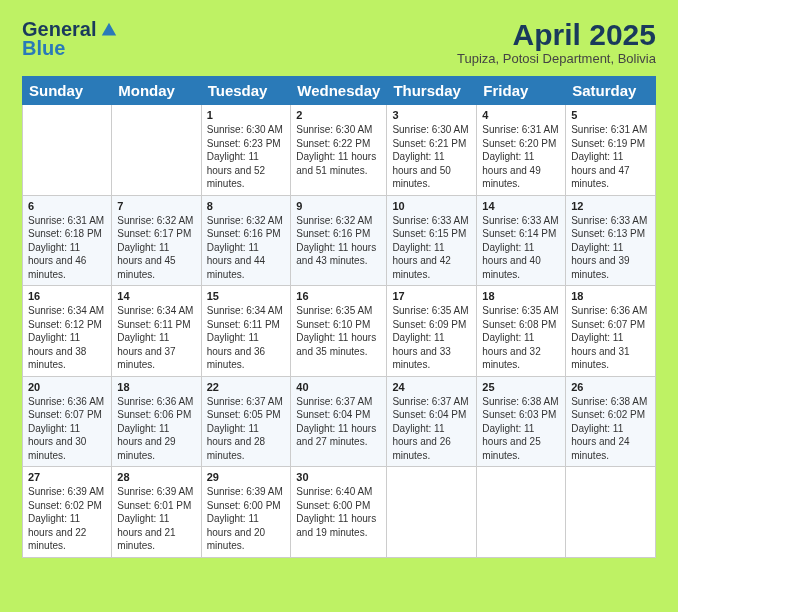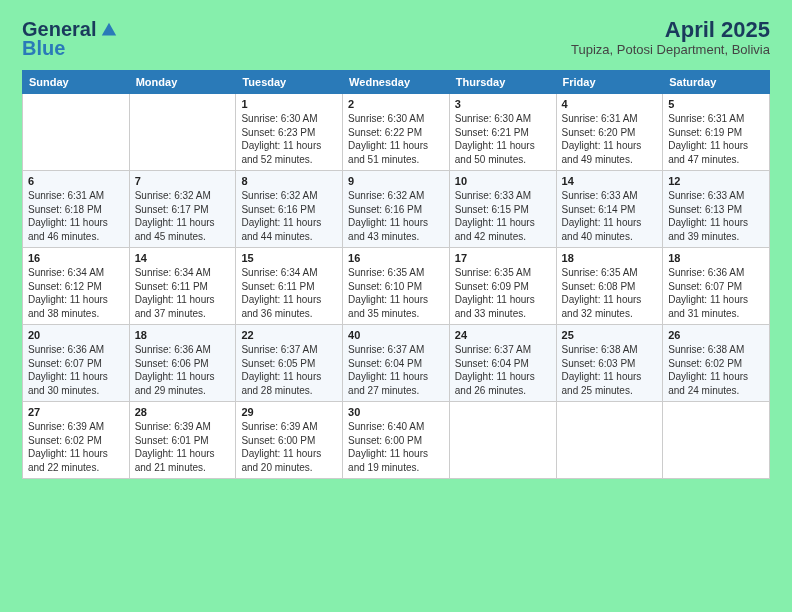--- a/index.html
+++ b/index.html
@@ -4,24 +4,24 @@
   <style>
     * { margin: 0; padding: 0; box-sizing: border-box; }
     body {
       font-family: Arial, sans-serif;
       background: #fff;
       width: 792px;
       height: 612px;
       overflow: hidden;
     }
     .page {
-      width: 792px;
+      width: 678px;
       min-height: 612px;
       padding: 18px 22px 10px 22px;
-      background: #86efac;
+      background: #bef264;
     }
     .header {
       display: flex;
       justify-content: space-between;
       align-items: flex-start;
       margin-bottom: 10px;
     }
     .logo {
       display: flex;
       flex-direction: column;
@@ -34,41 +34,41 @@
     }
     .logo-icon {
       width: 18px;
       height: 18px;
       margin-left: 2px;
     }
     .title-block {
       text-align: right;
     }
     .month-title {
-      font-size: 22px;
+      font-size: 30px;
       font-weight: bold;
       color: #1a3a5c;
       line-height: 1.1;
     }
     .subtitle {
       font-size: 13px;
       color: #444;
       margin-top: 0;
     }
     .calendar-table {
       width: 100%;
       border-collapse: collapse;
       font-size: 9.5px;
     }
     .calendar-table th {
       background: #2a7ab8;
       color: #fff;
       text-align: left;
       padding: 5px 6px;
-      font-size: 11px;
+      font-size: 15px;
       font-weight: bold;
       border: 1px solid #2a7ab8;
     }
     .calendar-table td {
       border: 1px solid #ccc;
       vertical-align: top;
       padding: 4px 5px;
       width: calc(100%/7);
       min-height: 75px;
       color: #222;

